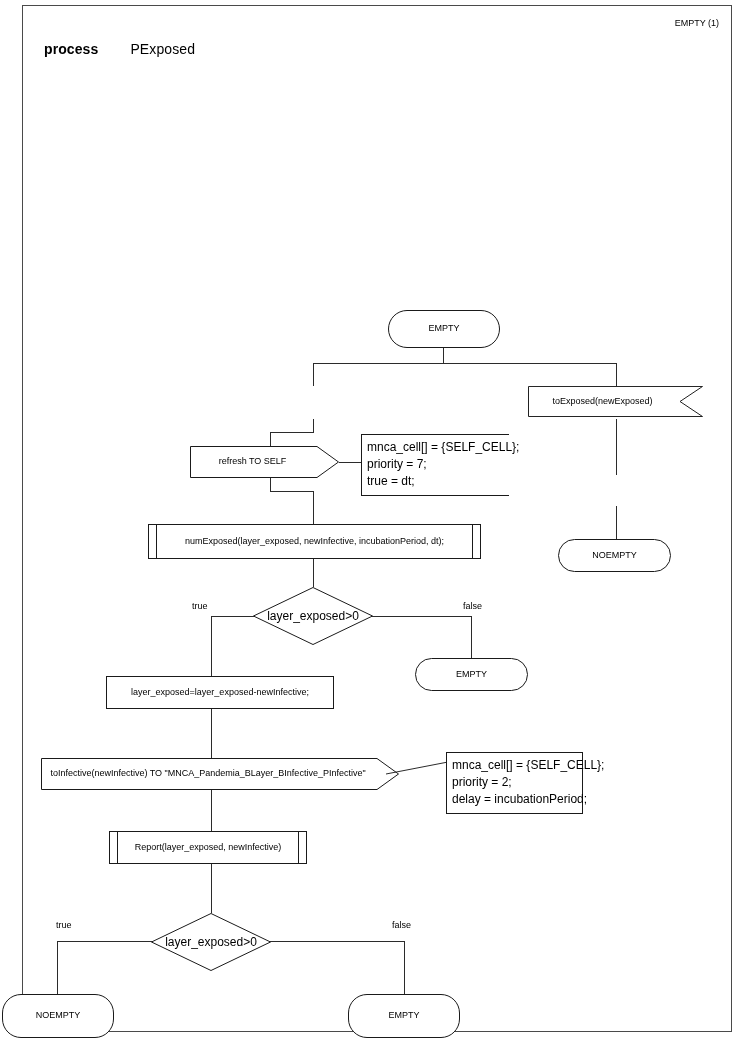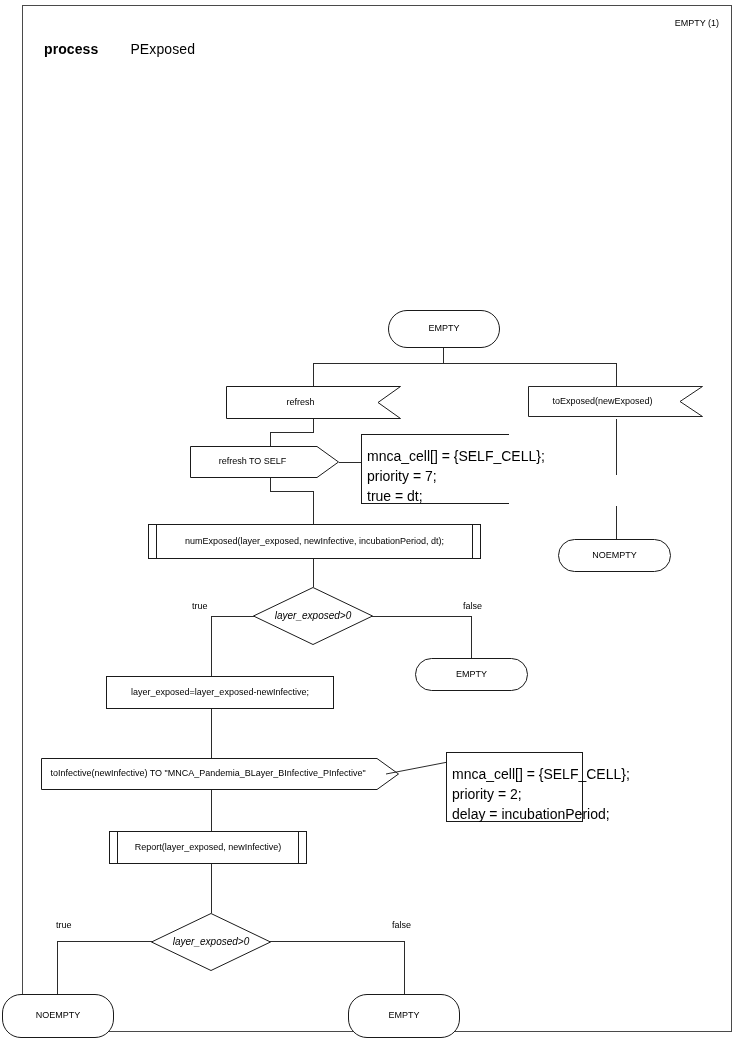--- a/index.html
+++ b/index.html
@@ -127,33 +127,32 @@
   .decision {
     border: none;
     background: transparent;
   }
   .decision .dec-label {
     position: absolute;
     left: 0; right: 0; top: 0; bottom: 0;
     display: flex;
     align-items: center;
     justify-content: center;
-    font-size: 10px;
-    font-style: italic;
+    font-size: 12px;
   }
 
   
   .note {
     border: 1px solid #1a1a1a;
     border-right: none;
     background: #fff;
     display: block;
     text-align: left;
-    padding: 12px 6px 4px 5px;
-    font-size: 14px;
+    padding: 4px 6px 4px 5px;
+    font-size: 12px;
     line-height: 1.42;
     white-space: nowrap;
   }
   .note.closed {
     border-right: 1px solid #1a1a1a;
   }
   .note div { white-space: nowrap; }
 
   
   .branch-label {
@@ -186,26 +185,20 @@
   <div class="node state" style="left:388px; top:310px; width:112px; height:38px;">
     <span>EMPTY</span>
   </div>
 
   <div class="ln v" style="left:443px; top:348px; width:1px; height:15px;"></div>
 
   <div class="ln h" style="left:313px; top:363px; width:303px; height:1px;"></div>
   <div class="ln v" style="left:313px; top:363px; width:1px; height:23px;"></div>
   <div class="ln v" style="left:616px; top:363px; width:1px; height:23px;"></div>
 
-  <div class="node input-sig" style="left:226px; top:386px; width:175px; height:33px;">
-    <svg class="sig-svg" viewBox="0 0 175 33" preserveAspectRatio="none">
-      <path d="M0.5,0.5 L174.5,0.5 L152,16.5 L174.5,32.5 L0.5,32.5 Z" fill="#ffffff" stroke="#1a1a1a" stroke-width="1"></path>
-    </svg>
-    <span class="sig-label">refresh</span>
-  </div>
 
   <div class="node input-sig" style="left:528px; top:386px; width:175px; height:31px;">
     <svg class="sig-svg" viewBox="0 0 175 33" preserveAspectRatio="none">
       <path d="M0.5,0.5 L174.5,0.5 L152,16.5 L174.5,32.5 L0.5,32.5 Z" fill="#ffffff" stroke="#1a1a1a" stroke-width="1"></path>
     </svg>
     <span class="sig-label">toExposed(newExposed)</span>
   </div>
 
   <div class="ln v" style="left:313px; top:419px; width:1px; height:13px;"></div>
   <div class="ln h" style="left:270px; top:432px; width:44px; height:1px;"></div>

